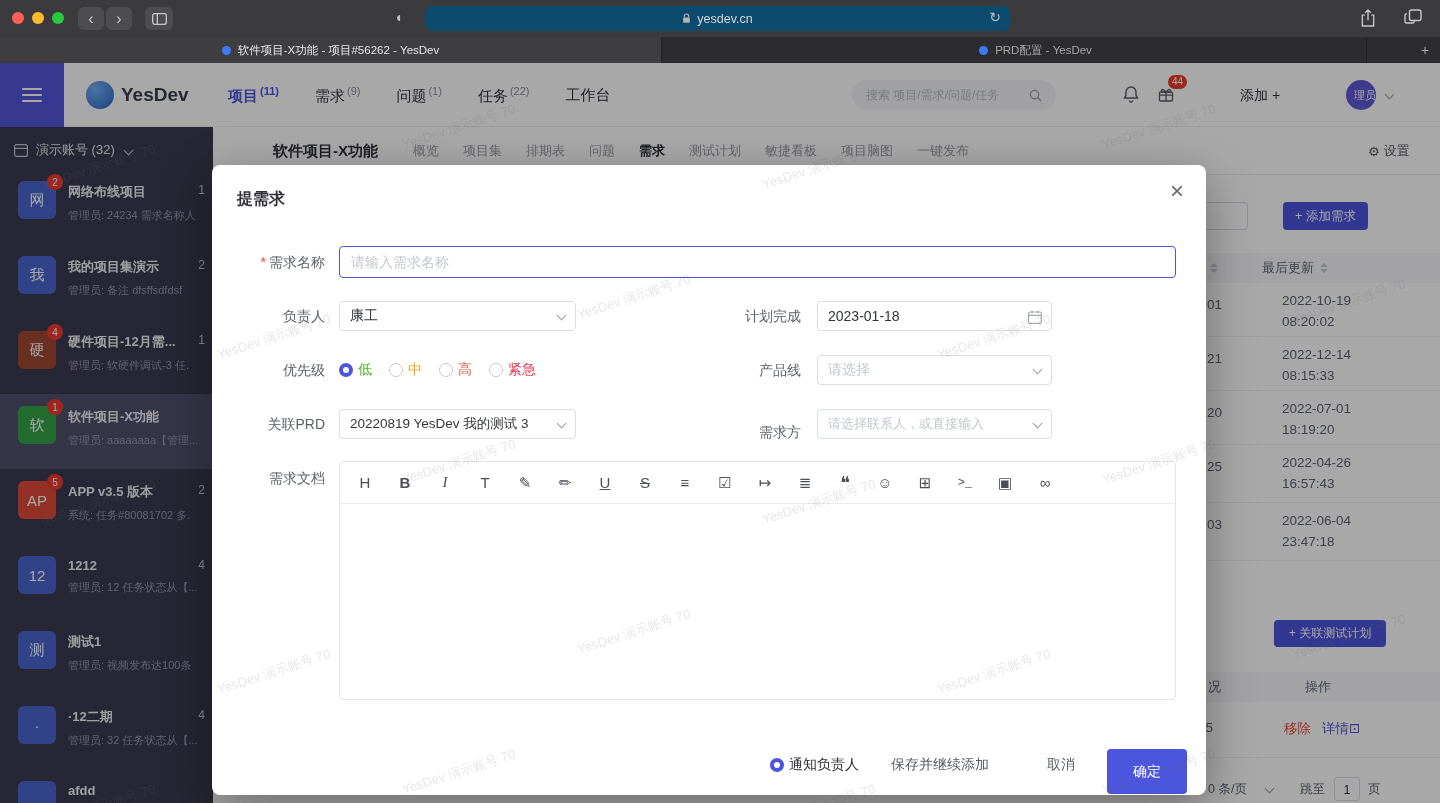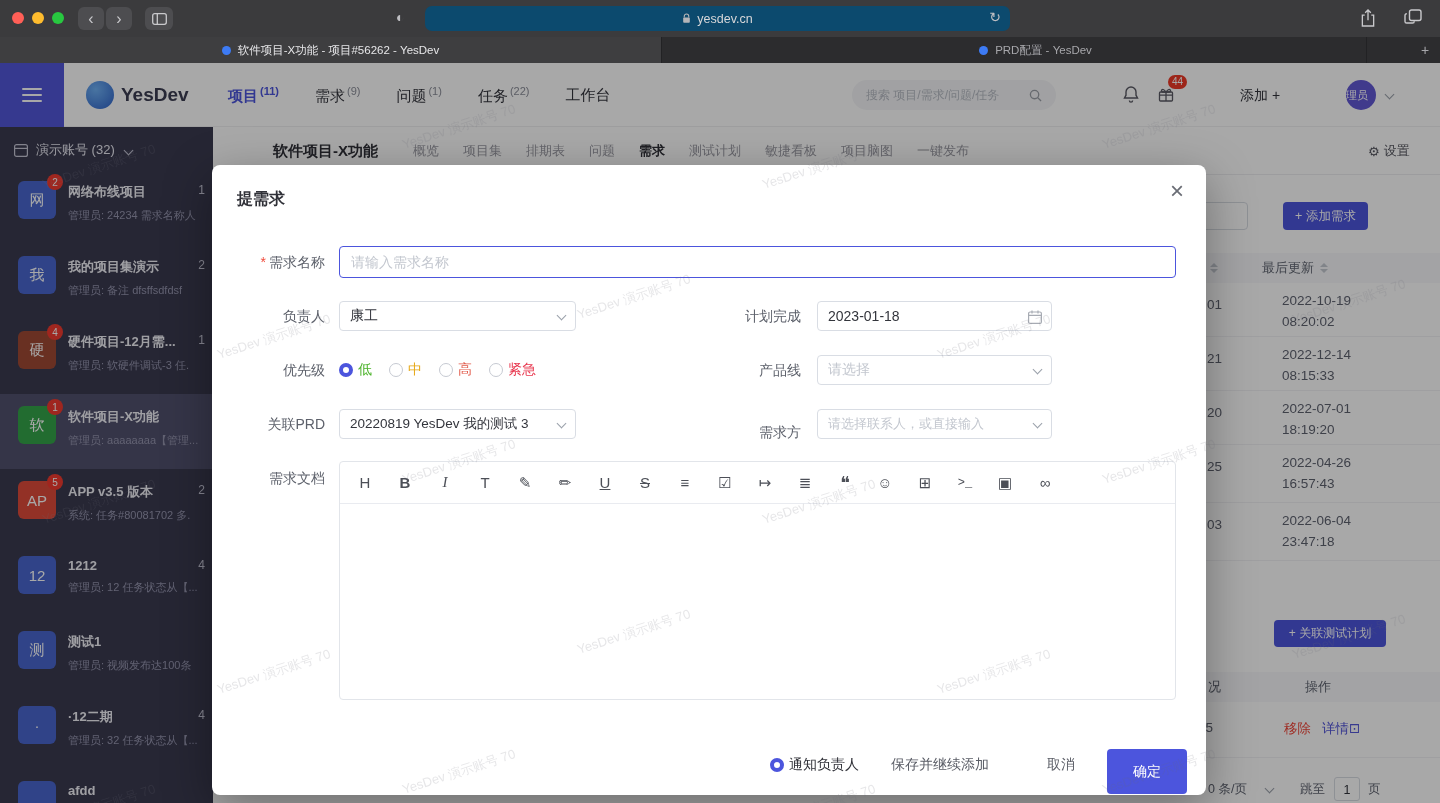--- a/index.html
+++ b/index.html
@@ -35,21 +35,21 @@
   .logo-circle{position:absolute;left:86px;top:18px;width:28px;height:28px;border-radius:50%;background:radial-gradient(circle at 35% 30%,#6fb1f5,#2f63c9);}
   .brand{position:absolute;left:121px;top:21px;font-size:19px;font-weight:bold;color:#3c3d52;}
   .mainnav{position:absolute;left:228px;top:0;height:64px;display:flex;align-items:center;gap:36px;}
   .mnav{font-size:15px;color:#33343c;cursor:pointer;white-space:nowrap;}
   .mnav .cnt{font-size:11px;color:#8b8e99;vertical-align:6px;margin-left:2px;}
   .mnav.active,.mnav.active .cnt{color:var(--accent);font-weight:bold;}
   .searchbox{position:absolute;left:852px;top:17px;width:204px;height:30px;background:#f4f5f7;border-radius:15px;display:flex;align-items:center;padding:0 14px;font-size:12px;color:#b7bbc4;}
   .searchbox svg{margin-left:auto;}
   .badge44{position:absolute;left:1168px;top:12px;background:#ee3b28;color:#fff;font-size:10px;border-radius:8px;padding:1px 4px;line-height:1.2;}
   .addlabel{position:absolute;left:1240px;top:24px;font-size:14px;color:#33343c;cursor:pointer;}
-  .avatar{position:absolute;left:1346px;top:17px;width:30px;height:30px;border-radius:50%;background:#6258d5;color:#fff;font-size:11px;display:flex;align-items:center;justify-content:flex-start;}
+  .avatar{position:absolute;left:1346px;top:17px;width:30px;height:30px;border-radius:50%;background:#6258d5;color:#fff;font-size:11px;display:flex;align-items:center;justify-content:flex-end;}
   .chev{width:7px;height:7px;border-right:1.5px solid #9aa0aa;border-bottom:1.5px solid #9aa0aa;transform:rotate(45deg);display:inline-block;}
 
   
   .projectbar{position:absolute;top:64px;left:0;width:1440px;height:48px;background:#fff;border-bottom:1px solid #ededf0;}
   .ptitle{position:absolute;left:273px;top:15px;font-size:15px;font-weight:bold;color:#2f3037;}
   .ptabs{position:absolute;left:413px;top:0;height:48px;display:flex;align-items:center;gap:24px;font-size:13px;color:#9a9aa3;}
   .ptab{cursor:pointer;white-space:nowrap;}
   .ptab.active{color:#2f3037;font-weight:bold;}
   .psettings{position:absolute;left:1368px;top:15px;font-size:13px;color:#55565f;cursor:pointer;display:flex;gap:4px;align-items:center;}
 

